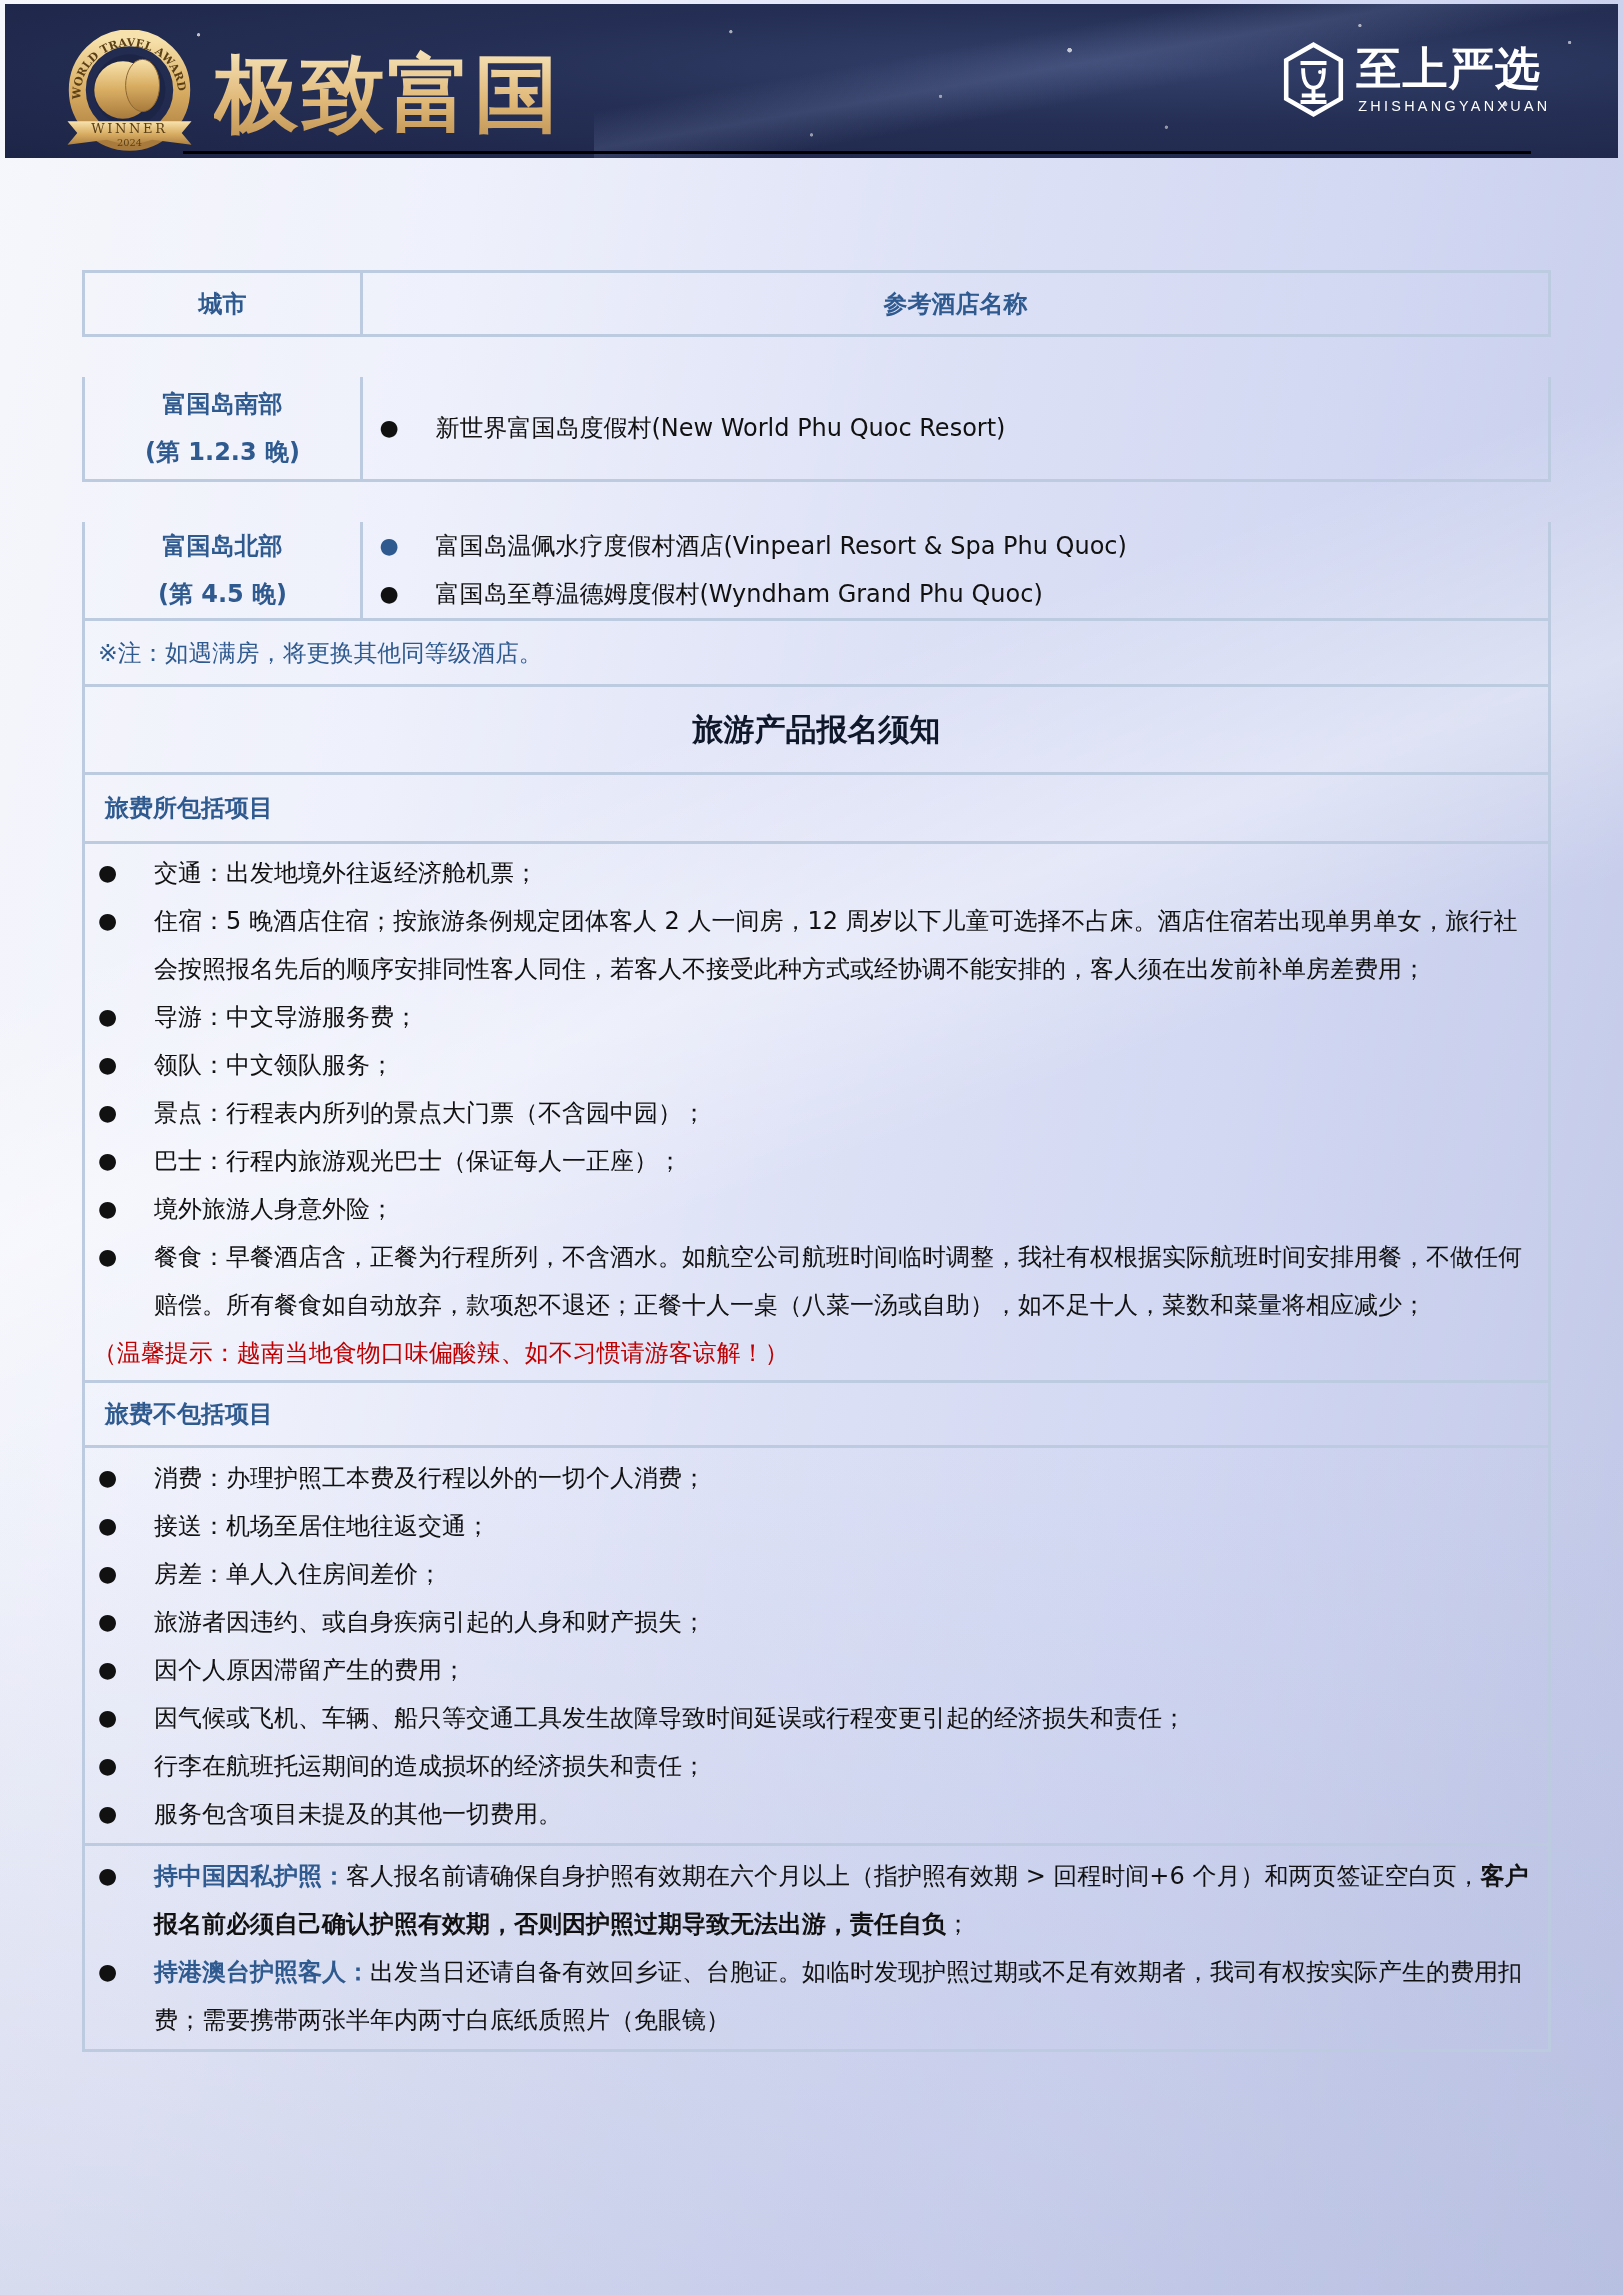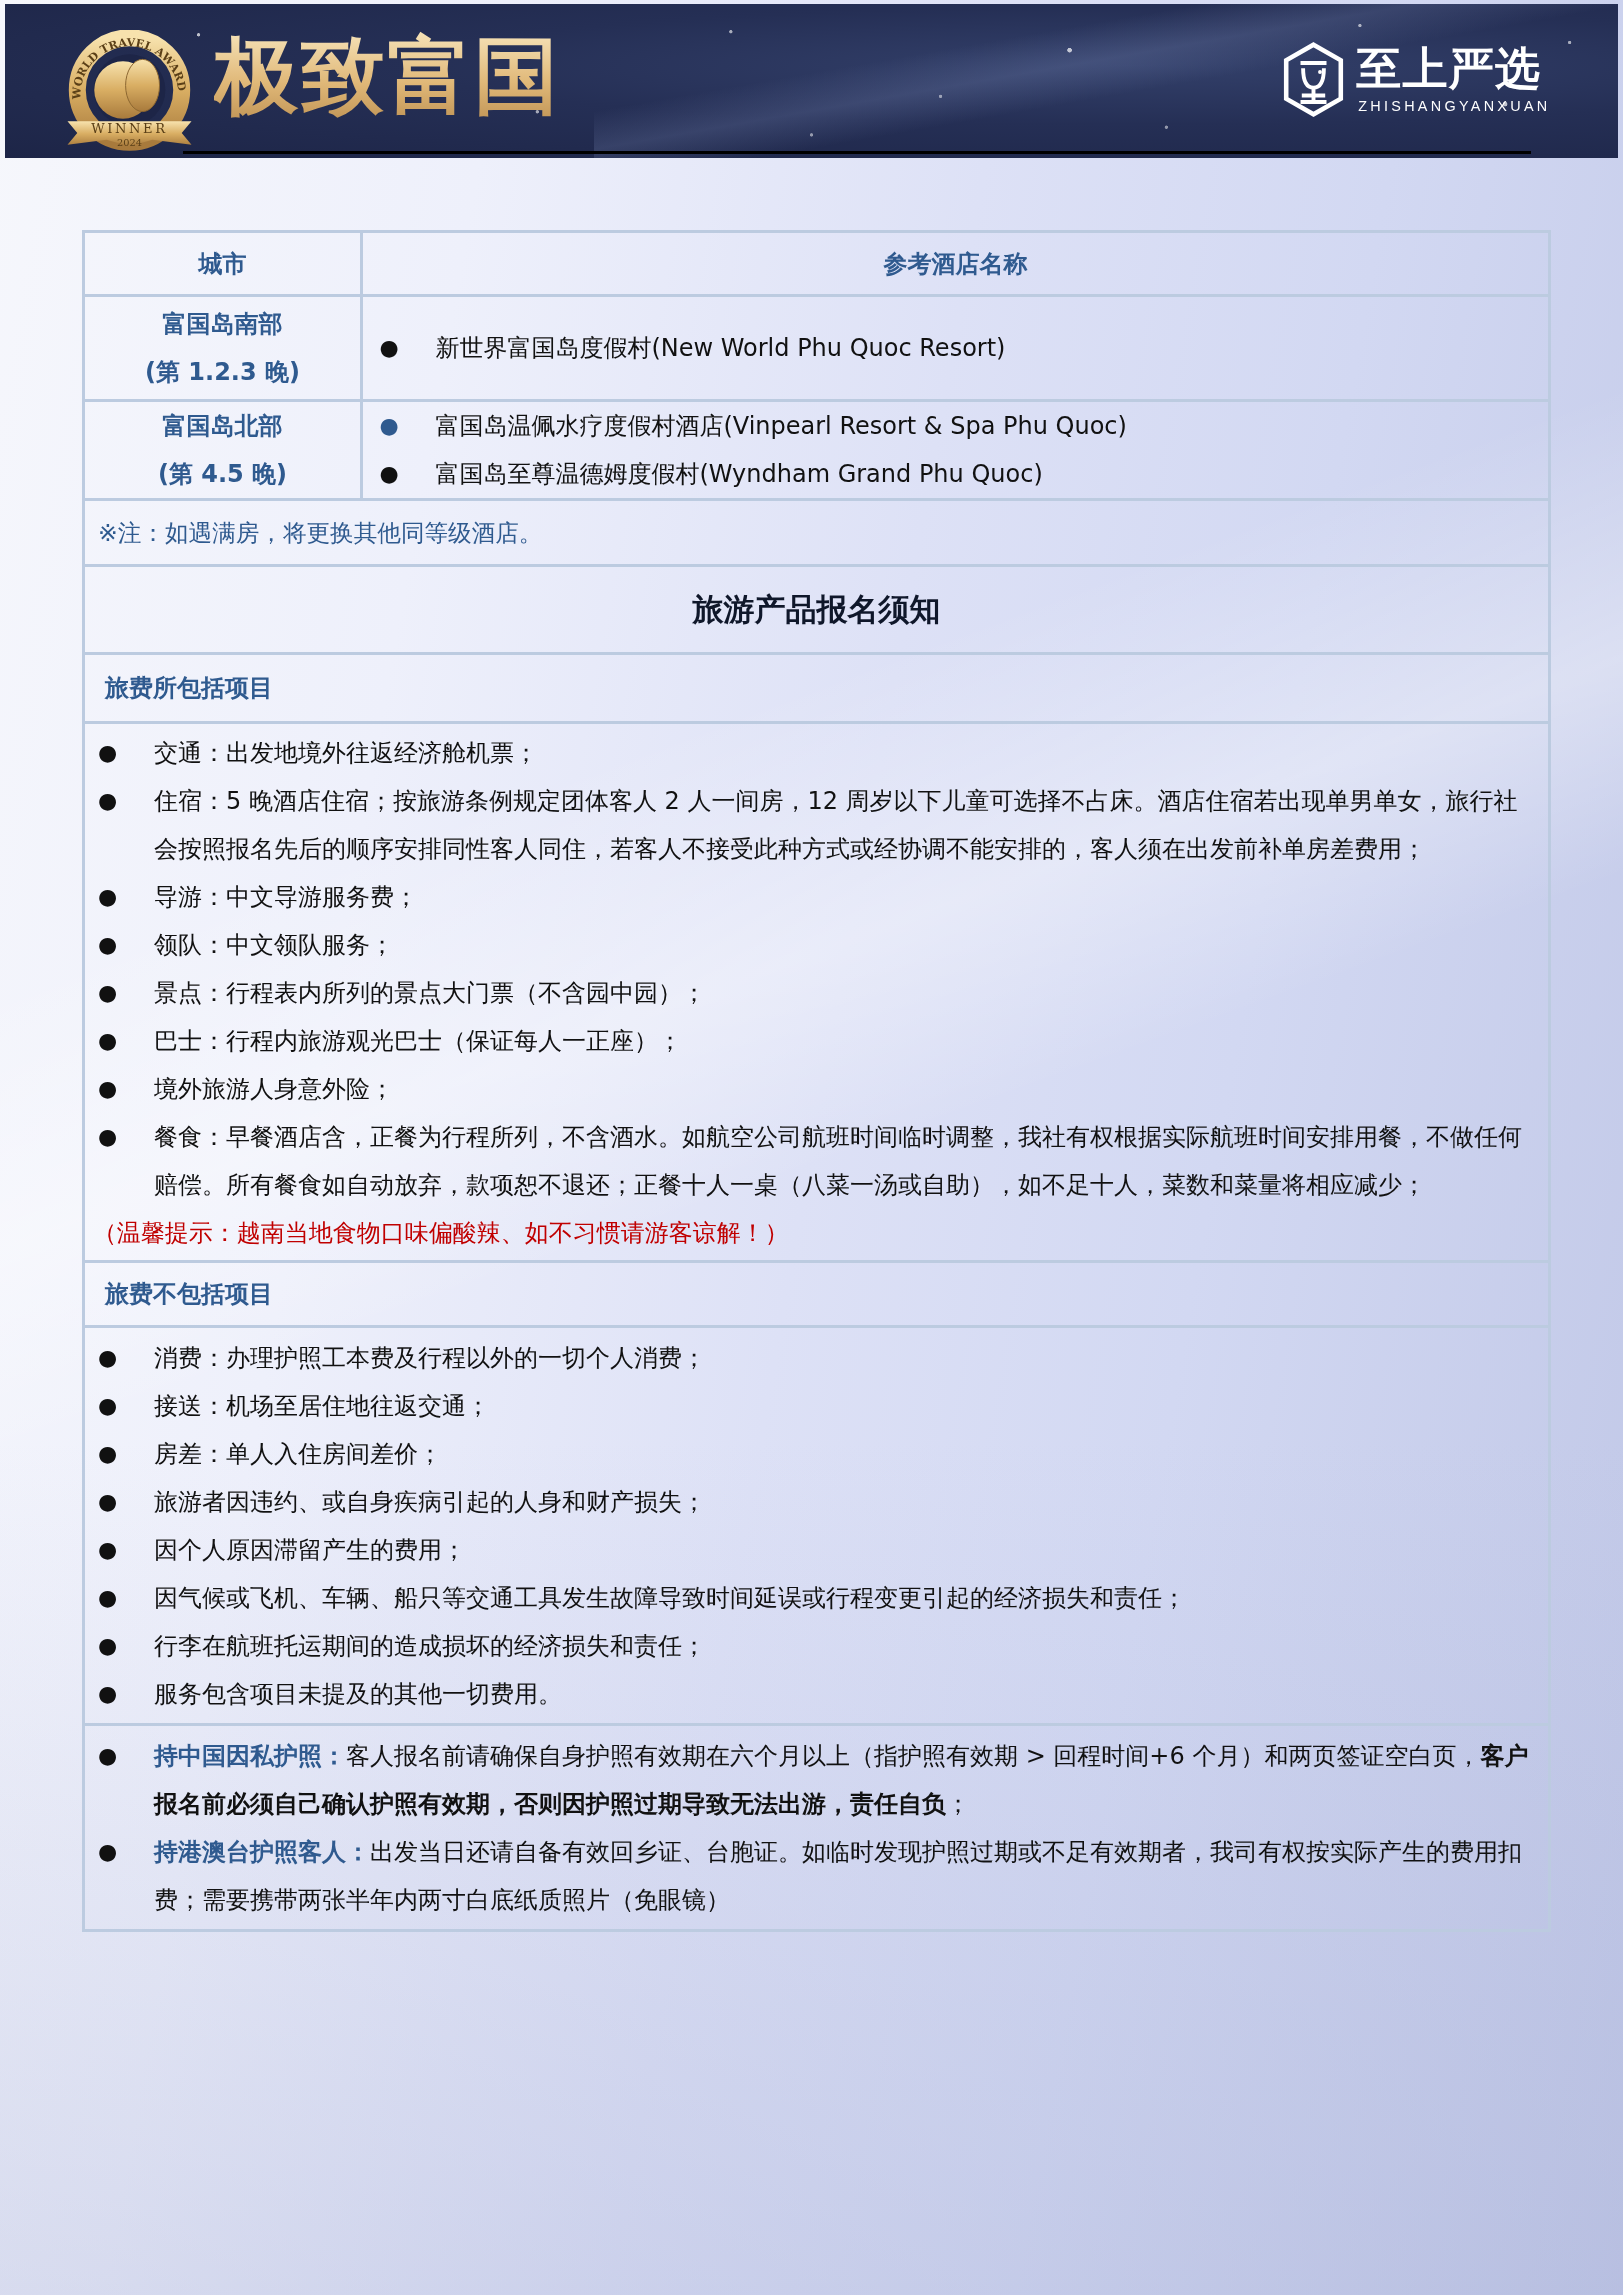--- a/index.html
+++ b/index.html
@@ -32,36 +32,36 @@
       radial-gradient(circle at 84% 14%, rgba(255,255,255,.6) 1.3px, transparent 2px),
       radial-gradient(circle at 93% 65%, rgba(255,255,255,.7) 2px, transparent 2.6px),
       radial-gradient(circle at 97% 25%, rgba(255,255,255,.6) 1.3px, transparent 2px),
       radial-gradient(circle at 50% 85%, rgba(255,255,255,.5) 1.3px, transparent 2px);
   }
   .header .wave { position: absolute; left: 589px; top: -26px; width: 1047px; height: 196px;
     background: linear-gradient(170deg, transparent 35%, rgba(120,135,180,.25) 45%, transparent 55%); }
   .header-rule { position: absolute; left: 183px; top: 151px; width: 1348px; height: 3.3px; background: #000; }
   .award-badge { position: absolute; left: 49px; top: 26px; width: 151px; height: 124px; }
   .brand-title {
-    position: absolute; left: 209px; top: 16px; font-size: 84px; font-weight: bold; letter-spacing: 2.6px;
+    position: absolute; left: 209px; top: 34px; font-size: 84px; font-weight: bold; letter-spacing: 2.6px;
     color: #e9cf9a; font-family: "DejaVu Sans", sans-serif;
     background: linear-gradient(180deg, #fbecc6 0%, #e0b878 55%, #b78a4c 100%);
     -webkit-background-clip: text; background-clip: text; -webkit-text-fill-color: transparent;
     text-shadow: 0 0 0 rgba(0,0,0,0);
   }
   .logo { position: absolute; left: 1276px; top: 38px; width: 275px; height: 79px; }
   .logo-mark { position: absolute; left: 0; top: 0; width: 65px; height: 75px; }
   .logo-cn { position: absolute; left: 75px; top: -2.6px; font-size: 45px; font-weight: bold; color: #fff; letter-spacing: 1.3px; }
   .logo-en { position: absolute; left: 77px; top: 56px; font-size: 14.4px; color: #fff; letter-spacing: 3.3px; font-family: "Liberation Sans", sans-serif; }
 
   
   .doc { position: absolute; left: 82px; top: 230px; width: 1469px; }
   .row { position: relative; border: 3.3px solid #bccbe0; border-top: none; box-sizing: border-box; }
   .row.first { border-top: 3.3px solid #bccbe0; }
-  .hotel-row { display: flex; }
+  .hotel-row { display: flex; margin-top: 40px; }
   .cell-city { width: 278px; border-right: 3.3px solid #bccbe0; display: flex; flex-direction: column; align-items: center; justify-content: center; box-sizing: border-box; }
   .cell-hotels { flex: 1; display: flex; flex-direction: column; justify-content: center; padding-left: 16.4px; box-sizing: border-box; }
   .th { color: #2f5a8f; font-weight: bold; font-size: 24px; }
   .city-name, .city-nights { color: #2f5a8f; font-weight: bold; font-size: 24px; line-height: 48px; }
   .hotel-item { display: flex; align-items: center; font-size: 24px; color: #111; line-height: 48px; }
   .bullet { width: 56px; flex: none; font-size: 22px; color: #111; }
   .bullet.blue { color: #2f5a8f; }
   .note { color: #2f5a8f; font-size: 23.6px; padding-left: 13px; display: flex; align-items: center; }
   .section-title { color: #0f172a; font-size: 31px; font-weight: bold; display: flex; align-items: center; justify-content: center; }
   .section-head { color: #2f5a8f; font-size: 24px; font-weight: bold; padding-left: 20px; display: flex; align-items: center; }

